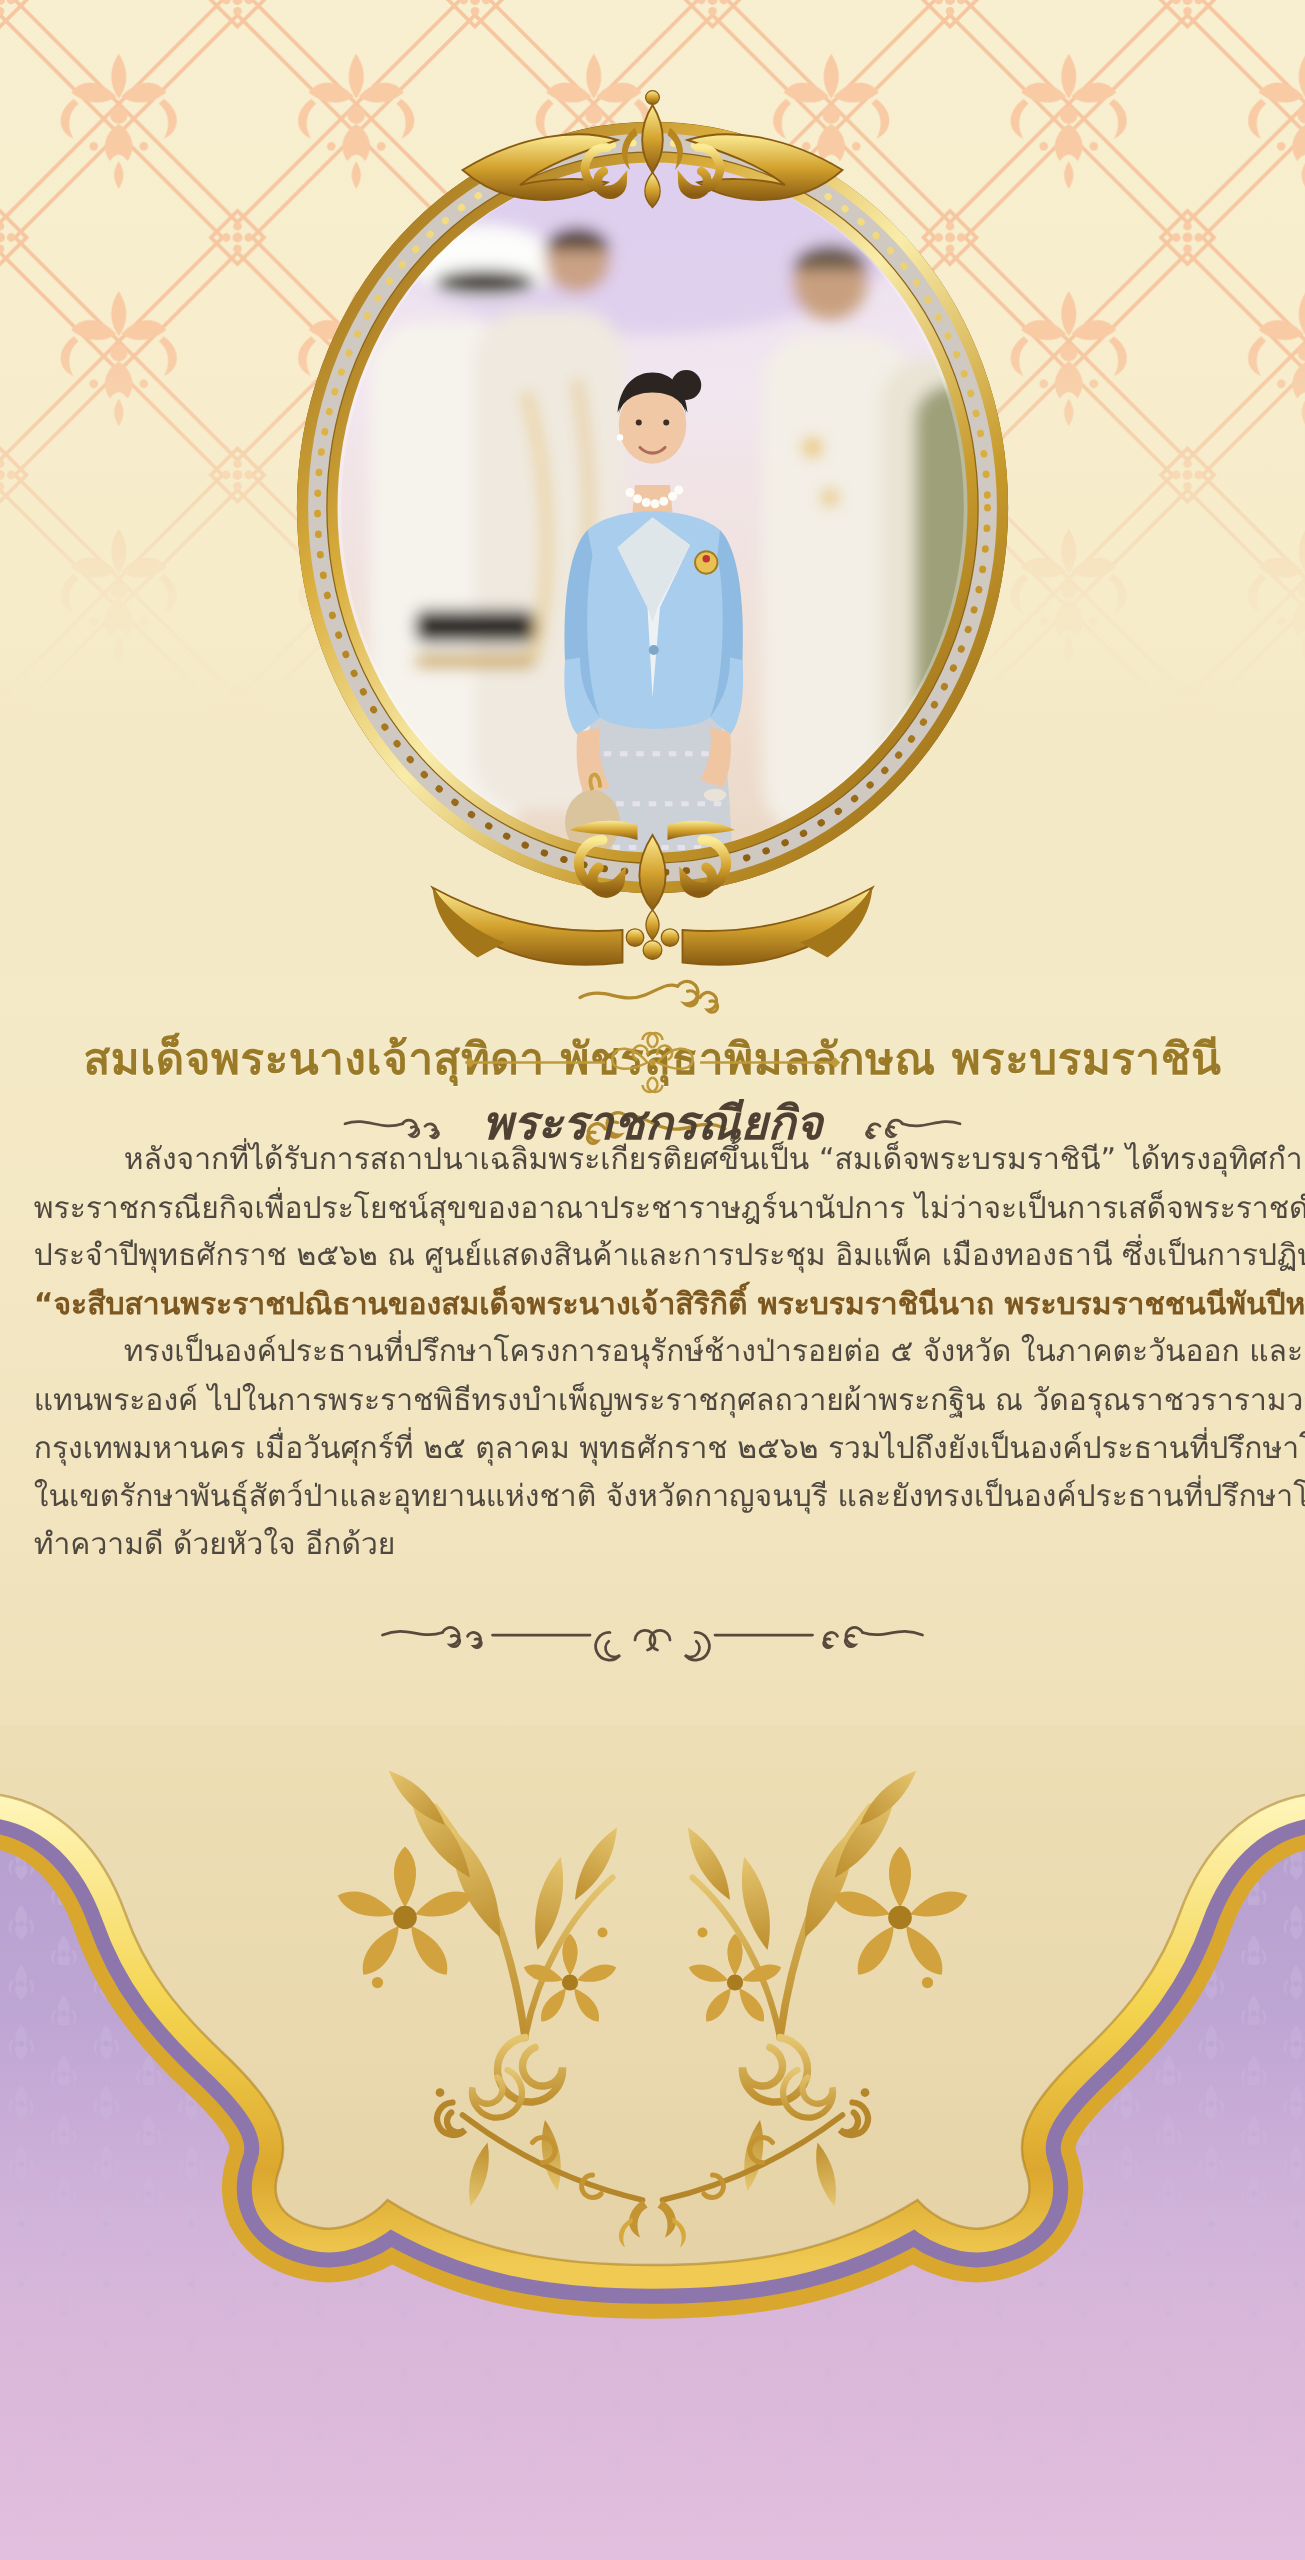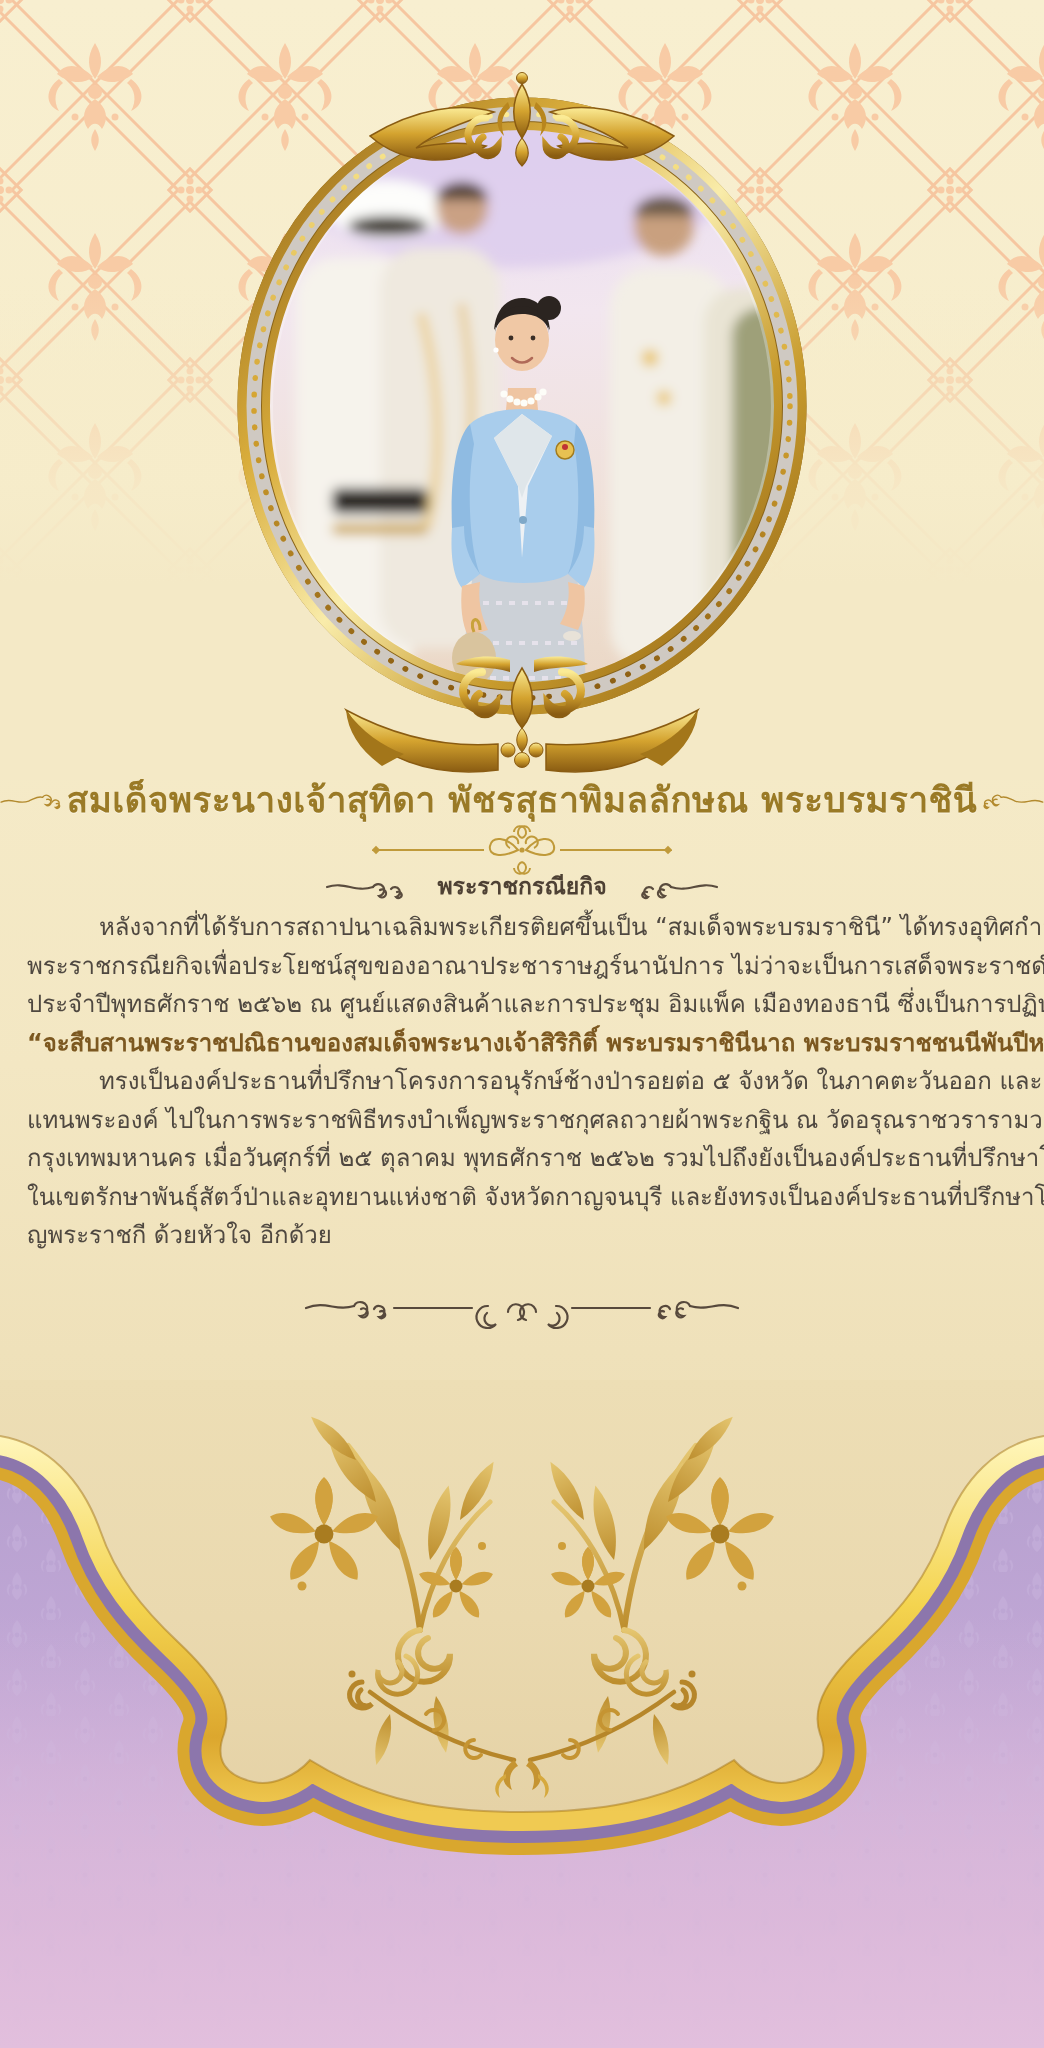--- a/index.html
+++ b/index.html
@@ -4,28 +4,28 @@
 <style>
   html,body{margin:0;padding:0;background:#d8c8b0;}
   .page{
     position:relative;width:1044px;height:2048px;margin:0 auto;overflow:hidden;
     background:linear-gradient(180deg,#f8efd0 0%,#f6ecca 28%,#f3e7c3 52%,#efe1ba 66%,#eddeb5 74%);
     font-family:"DejaVu Sans","Liberation Sans",sans-serif;
   }
   .abs{position:absolute;}
   .top-pattern{left:0;top:0;}
   .frame-wrap{left:212px;top:58px;}
-  .title-row{left:0;top:772px;width:1044px;display:flex;align-items:center;justify-content:center;gap:3px;}
+  .title-row{left:0;top:772px;width:1044px;display:flex;align-items:center;justify-content:center;gap:3px;flex-direction:column;}
   .title-text{
     font-size:35px;font-weight:600;color:#9a7a26;letter-spacing:.5px;white-space:nowrap;
     text-shadow:0 1px 0 rgba(255,255,255,.5);
   }
   .title-divider{left:372px;top:822px;}
   .heading-row{left:0;top:868px;width:1044px;display:flex;align-items:center;justify-content:center;gap:16px;}
-  .heading-text{font-size:23px;font-weight:600;color:#4e4134;white-space:nowrap;}
+  .heading-text{font-size:37px;font-weight:600;color:#4e4134;white-space:nowrap;font-style:italic;}
   .article{left:27px;top:908px;width:990px;font-size:24px;line-height:38.5px;color:#4f4840;}
   .article .line{white-space:nowrap;}
   .article .indent{padding-left:72px;}
   .article .quote{text-align:center;font-weight:700;color:#7c5820;white-space:nowrap;}
   .end-divider{left:302px;top:1282px;}
   .bottom-deco{left:0;top:1380px;}
 </style>
 </head>
 <body>
 
@@ -278,21 +278,21 @@
 
   <div class="abs article">
     <div class="line indent">หลังจากที่ได้รับการสถาปนาเฉลิมพระเกียรติยศขึ้นเป็น “สมเด็จพระบรมราชินี” ได้ทรงอุทิศกำลังพระวรกายปฏิบัติ</div>
     <div class="line">พระราชกรณียกิจเพื่อประโยชน์สุขของอาณาประชาราษฎร์นานัปการ ไม่ว่าจะเป็นการเสด็จพระราชดำเนินเปิดงานวันสตรีไทย</div>
     <div class="line">ประจำปีพุทธศักราช ๒๕๖๒ ณ ศูนย์แสดงสินค้าและการประชุม อิมแพ็ค เมืองทองธานี ซึ่งเป็นการปฏิบัติพระราชกรณียกิจ</div>
     <div class="line quote">“จะสืบสานพระราชปณิธานของสมเด็จพระนางเจ้าสิริกิติ์ พระบรมราชินีนาถ พระบรมราชชนนีพันปีหลวง”</div>
     <div class="line indent">ทรงเป็นองค์ประธานที่ปรึกษาโครงการอนุรักษ์ช้างป่ารอยต่อ ๕ จังหวัด ในภาคตะวันออก และยังได้เสด็จพระราชดำเนิน</div>
     <div class="line">แทนพระองค์ ไปในการพระราชพิธีทรงบำเพ็ญพระราชกุศลถวายผ้าพระกฐิน ณ วัดอรุณราชวรารามวรมหาวิหาร เขตบางกอกใหญ่</div>
     <div class="line">กรุงเทพมหานคร เมื่อวันศุกร์ที่ ๒๕ ตุลาคม พุทธศักราช ๒๕๖๒ รวมไปถึงยังเป็นองค์ประธานที่ปรึกษาโครงการพัฒนาชุมชน</div>
     <div class="line">ในเขตรักษาพันธุ์สัตว์ป่าและอุทยานแห่งชาติ จังหวัดกาญจนบุรี และยังทรงเป็นองค์ประธานที่ปรึกษาโครงการราชทัณฑ์ปันสุข</div>
-    <div class="line">ญพระราชกี ด้วยหัวใจ อีกด้วย</div>
+    <div class="line">ทำความดี ด้วยหัวใจ อีกด้วย</div>
   </div>
 
   <svg class="abs end-divider" width="440" height="50" viewBox="0 0 440 50">
     <g fill="none" stroke="#57493c" stroke-width="2.2" stroke-linecap="round">
       <path d="M4,26 C24,18 34,30 52,24"></path>
       <path d="M52,24 a7,7 0 1 1 6,10 a4.5,4.5 0 1 0 1,-7"></path>
       <path d="M72,27 a5.5,5.5 0 1 1 5,8 a3.5,3.5 0 1 0 1,-5.5"></path>
       <path d="M92,26 L170,26"></path>
       <path d="M186,24 a11,11 0 1 0 8,18 a7,7 0 1 1 -9,-11"></path>
       <path d="M206,30 a8,8 0 1 1 10,8"></path>

